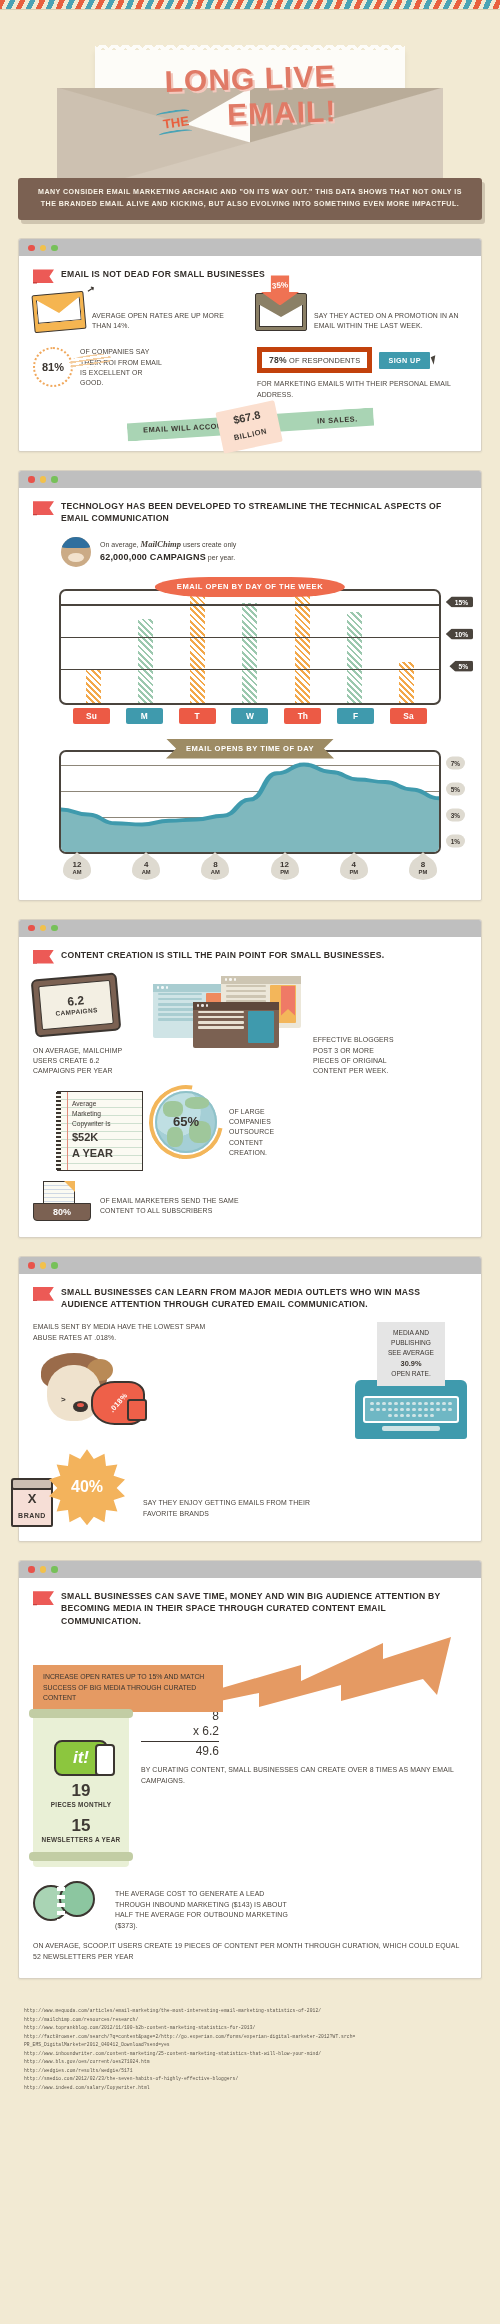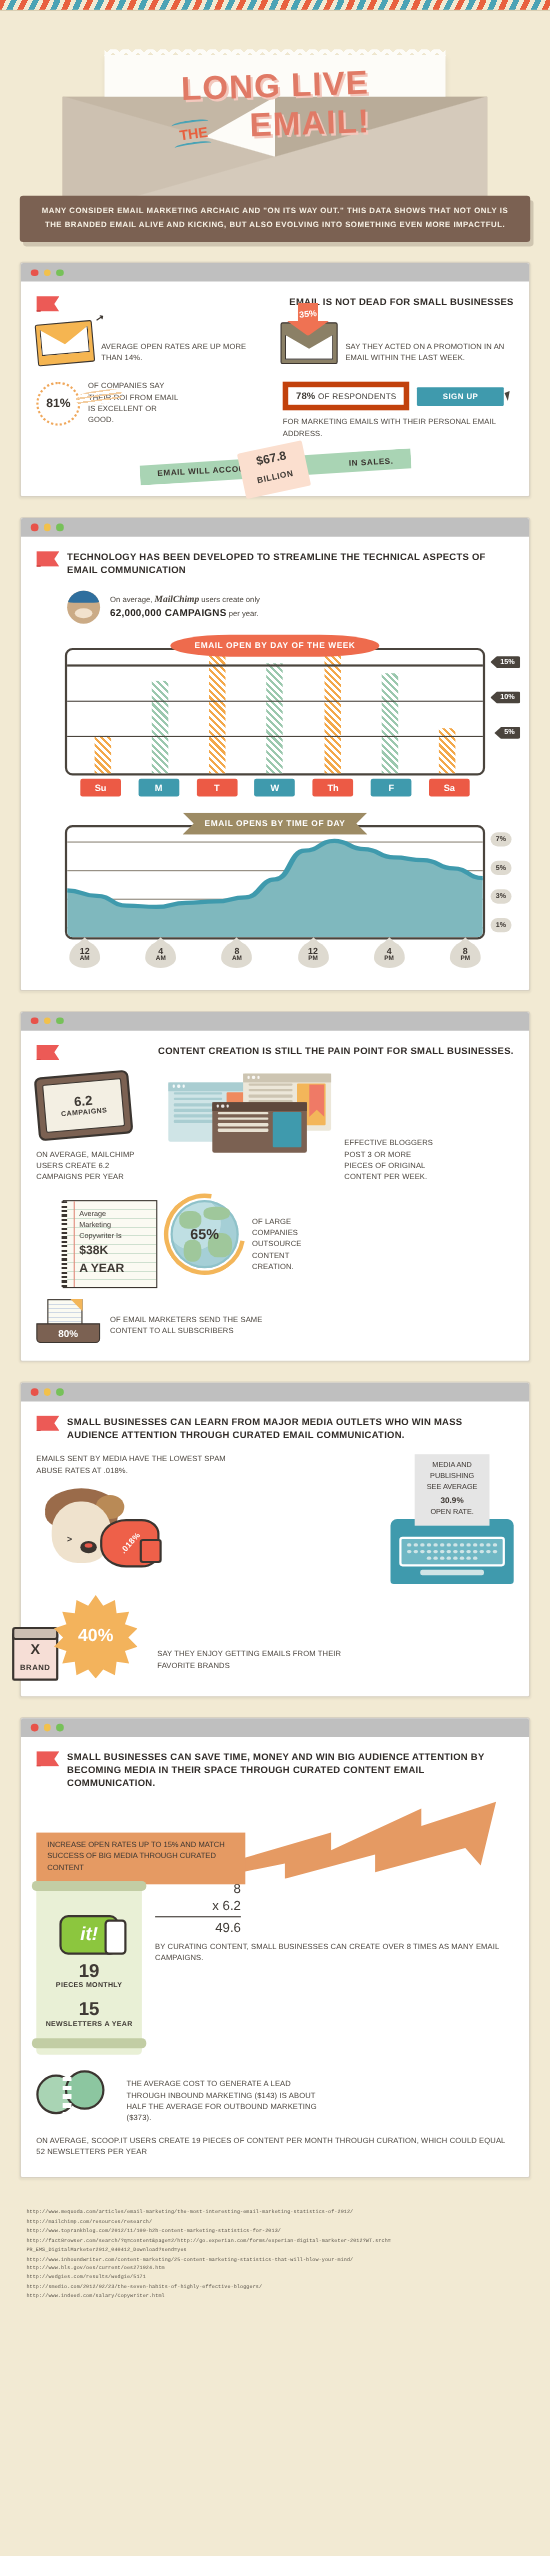--- a/index.html
+++ b/index.html
@@ -91,21 +91,21 @@
   .panel-bar {
     height: 17px; background: #bfbfbf; border-radius: 2px 2px 0 0;
     display: flex; align-items: center; gap: 5px; padding-left: 9px;
   }
   .dot { width: 6.5px; height: 6.5px; border-radius: 50%; }
   .dot.r { background: #e8534a; }
   .dot.y { background: #f2c14b; }
   .dot.g { background: #77c159; }
   .panel-body { padding: 12px 14px 16px; position: relative; }
 
-  .head-row { display: flex; align-items: flex-start; gap: 7px; margin-bottom: 6px; justify-content: space-between; }
+  .head-row { display: flex; align-items: flex-start; gap: 7px; margin-bottom: 6px; }
   .flag {
     flex: 0 0 auto; width: 21px; height: 14px; margin-top: 1px; position: relative;
     background: #ec5a56;
     clip-path: polygon(0 0, 100% 0, 78% 50%, 100% 100%, 0 100%);
   }
   .flag::after {
     content: ""; position: absolute; left: 0; top: 13px; width: 4px; height: 6px;
     background: #c9403d;
   }
   .head-txt {
@@ -158,21 +158,21 @@
     border-radius: 40%; transform: rotate(-8deg);
   }
   .signup-row { display: flex; align-items: center; gap: 0; }
   .field78 {
     border: 5px solid #c2410c; background: #fff; padding: 3px 7px;
     font-size: 7.4px; letter-spacing: .2px;
   }
   .field78 b { font-size: 8.6px; }
   .signup-btn {
     background: #3f9aad; color: #fff; font-size: 7.2px; font-weight: bold;
-    letter-spacing: .4px; padding: 4px 23px; margin-left: 7px; border-radius: 1px;
+    letter-spacing: .4px; padding: 4px 9px; margin-left: 7px; border-radius: 1px;
     position: relative;
   }
   .cursor {
     width: 0; height: 0; border-style: solid; border-width: 8px 5px 0 0;
     border-color: #4a443d transparent transparent transparent;
     transform: rotate(-22deg); margin-left: 2px;
   }
   .ribbon-row { margin-top: 14px; display: flex; justify-content: center; position: relative; }
   .ribbon {
     background: #a9d4b4; color: #3b3530; font-size: 7.4px; font-weight: bold;
@@ -755,21 +755,21 @@
         <div class="body-txt" style="align-self:flex-end;width:88px;">
           <span>EFFECTIVE BLOGGERS POST 3 OR MORE PIECES OF ORIGINAL CONTENT PER WEEK.</span>
         </div>
       </div>
 
       <div class="p3-mid">
         <div class="notepad">
           <span class="s">Average</span>
           <span class="s">Marketing</span>
           <span class="s">Copywriter Is</span>
-          <span class="lbig">$38K</span>
+          <span class="lbig">$52K</span>
           <span class="lbig">A YEAR</span>
         </div>
         <div class="globe">
           <span class="land l1"></span>
             <span class="land l2"></span>
           <span class="land l3"></span>
             <span class="land l4"></span>
           <span class="globe-ring"></span>
           <span class="n">65%</span>
         </div>

